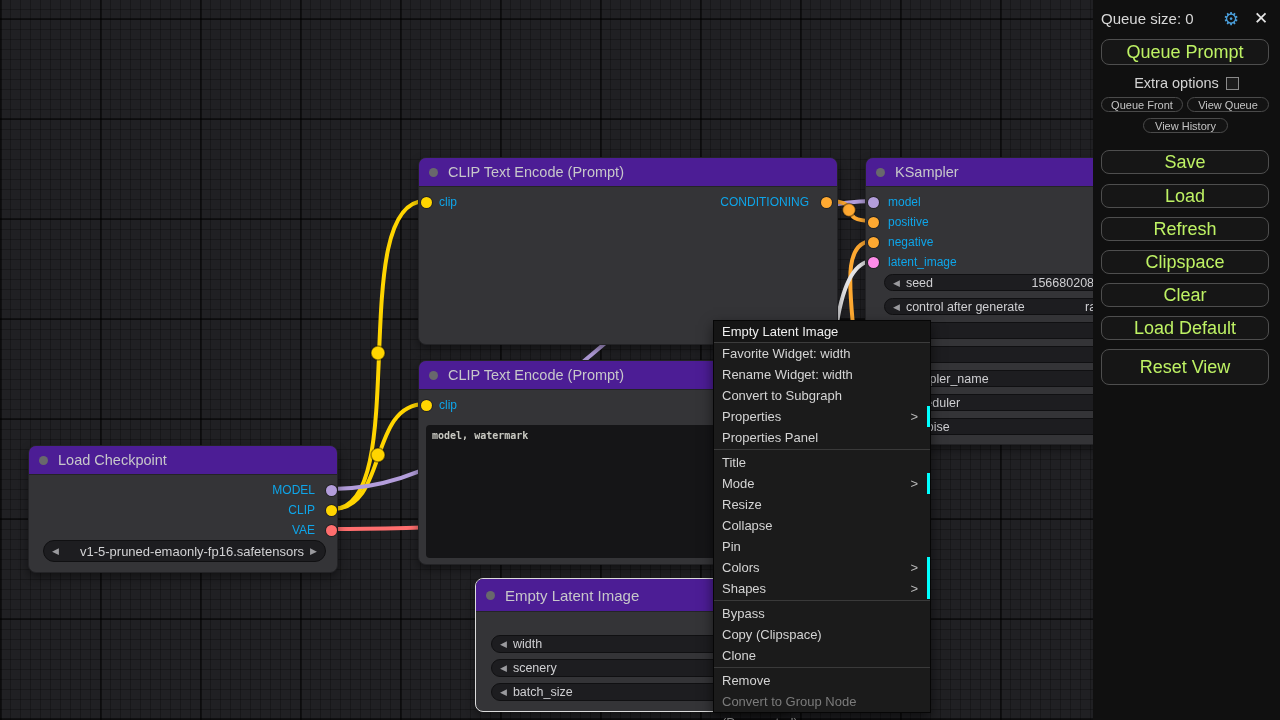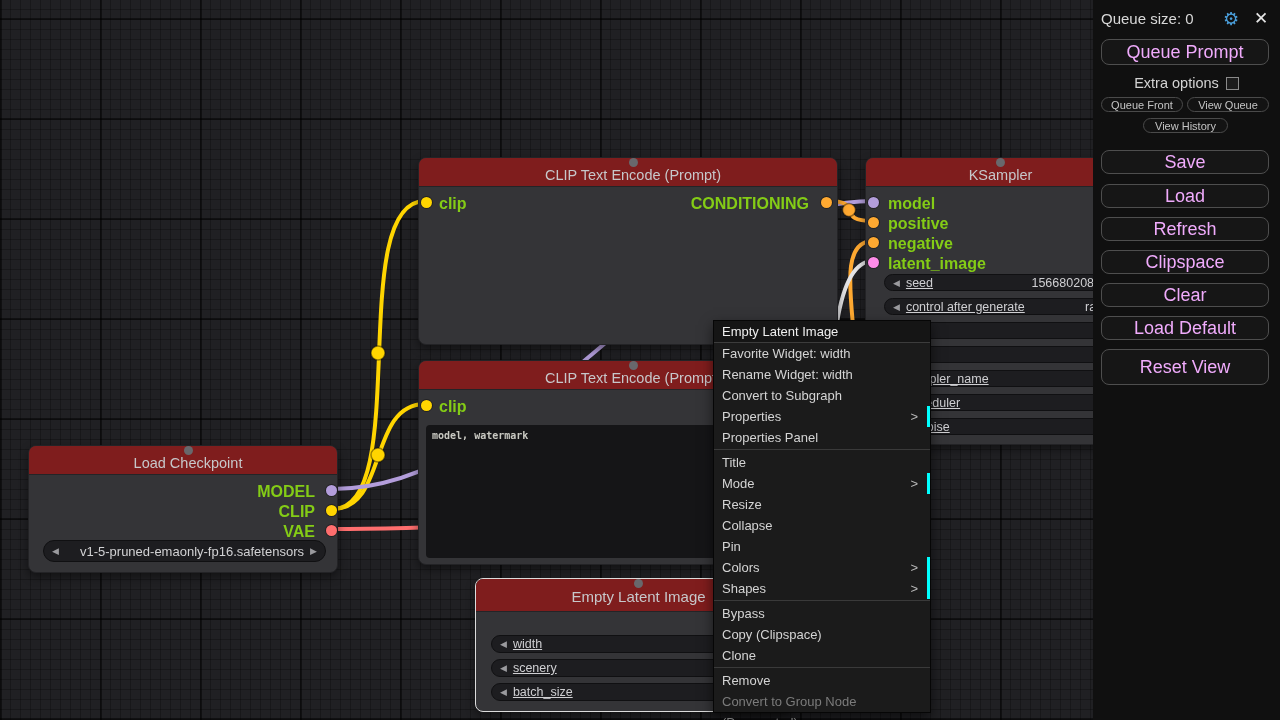--- a/index.html
+++ b/index.html
@@ -7,60 +7,60 @@
   #canvas{position:absolute;left:0;top:0;width:1280px;height:720px;
     background-color:#202023;
     background-image:
       repeating-linear-gradient(0deg, rgba(0,0,0,.50) 0 2px, transparent 2px 100px),
       repeating-linear-gradient(90deg, rgba(0,0,0,.50) 0 2px, transparent 2px 100px),
       repeating-linear-gradient(0deg, rgba(0,0,0,.25) 0 1px, transparent 1px 10px),
       repeating-linear-gradient(90deg, rgba(0,0,0,.25) 0 1px, transparent 1px 10px);}
   #wires{position:absolute;left:0;top:0;z-index:1;}
   .node{position:absolute;z-index:2;background:#343437;border:1px solid #232326;
     border-radius:8px;box-shadow:0 4px 10px rgba(0,0,0,.45);box-sizing:border-box;}
-  .node-header{height:28px;display:flex;align-items:center;background:#7f1d1d;
-    border-radius:7px 7px 0 0;border-bottom:1px solid #242427;flex-direction:column;}
+  .node-header{height:28px;display:flex;align-items:center;background:#4c1d95;
+    border-radius:7px 7px 0 0;border-bottom:1px solid #242427;}
   .collapse-dot{width:9px;height:9px;border-radius:50%;background:#68686c;margin-left:10px;flex:none;}
   .node-title{margin-left:10px;color:#c7c7ca;font-size:14.5px;white-space:nowrap;}
   .slot-dot{position:absolute;width:11px;height:11px;border-radius:50%;box-shadow:0 0 0 1px rgba(0,0,0,.35);}
   .dot-yellow{background:#ffd500;}
   .dot-orange{background:#ffa931;}
   .dot-purple{background:#b39ddb;}
   .dot-pink{background:#ff8ce9;}
   .dot-red{background:#ff6e6e;}
-  .slot-label{position:absolute;font-size:16px;color:#84cc16;white-space:nowrap;font-weight:bold;}
+  .slot-label{position:absolute;font-size:12px;color:#0ea5e9;white-space:nowrap;}
   .textarea{position:absolute;background:#151517;border-radius:4px;color:#c9c9c2;
     font-family:"DejaVu Sans Mono",monospace;font-size:10px;line-height:11.5px;font-weight:600;
     padding:5px 6px;box-sizing:border-box;white-space:pre-wrap;overflow:hidden;}
   .widget{position:absolute;height:17px;background:#1d1d20;border:1px solid #101012;
     border-radius:10px;display:flex;align-items:center;font-size:12.5px;color:#cfcfd2;
     box-sizing:border-box;white-space:nowrap;}
   .warrow{color:#9a9a9e;font-size:9px;margin:0 0 0 8px;flex:none;}
   .warrow.right{position:absolute;right:8px;margin:0;}
-  .wlabel{margin-left:6px;text-decoration:underline;}
+  .wlabel{margin-left:6px;}
   .wvalue{position:absolute;right:12px;}
   .combo-text{width:100%;text-align:center;font-size:13px;color:#d2d2d4;}
   
   #context-menu{position:absolute;left:713px;top:320px;width:218px;z-index:50;
     background:#1b1b1b;border:1px solid #060606;box-shadow:0 5px 12px rgba(0,0,0,.55);
     font-size:13px;box-sizing:border-box;}
   .menu-title{height:21px;line-height:21px;padding-left:8px;color:#efefef;background:#151515;
     border-bottom:1px solid #3c3c3c;}
   .menu-item{height:21px;line-height:21px;padding-left:8px;color:#d4d4d4;position:relative;}
   .menu-item.disabled{color:#7b7b7b;}
   .menu-sep{border-top:1px solid #3a3a3a;margin:1px 0 2px 0;}
   .sub-arrow{position:absolute;right:12px;top:0;color:#b8b8b8;}
   .sub-bar{position:absolute;right:0;top:0;width:3px;height:21px;background:#00ffff;}
   
   #sidebar{position:absolute;right:0;top:0;width:187px;height:720px;background:#101010;z-index:60;}
   .queue-size{position:absolute;left:8px;top:10px;font-size:15px;color:#d8d8d8;}
   .gear{position:absolute;left:130px;top:8px;font-size:18px;color:#4a9eda;cursor:pointer;}
   .close-x{position:absolute;left:161px;top:8px;font-size:17px;color:#e6e6e6;cursor:pointer;}
   .side-btn{position:absolute;left:8px;width:168px;background:#161616;border:1px solid #4e4e4e;
-    border-radius:8px;color:#f0abfc;font-size:18px;display:flex;align-items:center;
+    border-radius:8px;color:#bef264;font-size:18px;display:flex;align-items:center;
     justify-content:center;box-sizing:border-box;cursor:pointer;}
   .small-btn{position:absolute;background:#131313;border:1px solid #4a4a4a;border-radius:8px;
     color:#c4c4c4;font-size:11px;display:flex;align-items:center;justify-content:center;
     box-sizing:border-box;cursor:pointer;}
   .extra-row{position:absolute;left:0;top:75px;width:187px;display:flex;align-items:center;
     justify-content:center;gap:7px;color:#d3d3d3;font-size:14.5px;}
   .checkbox{width:11px;height:11px;border:1px solid #8a8a8a;background:#1c1c1c;display:inline-block;}
 </style>
 </head>
 <body>

